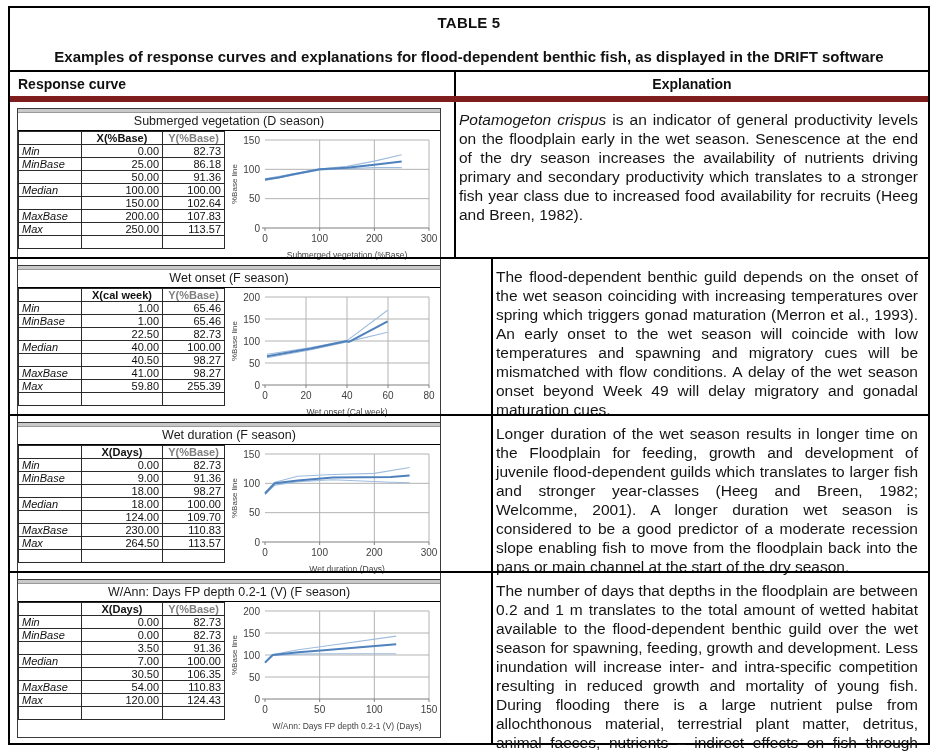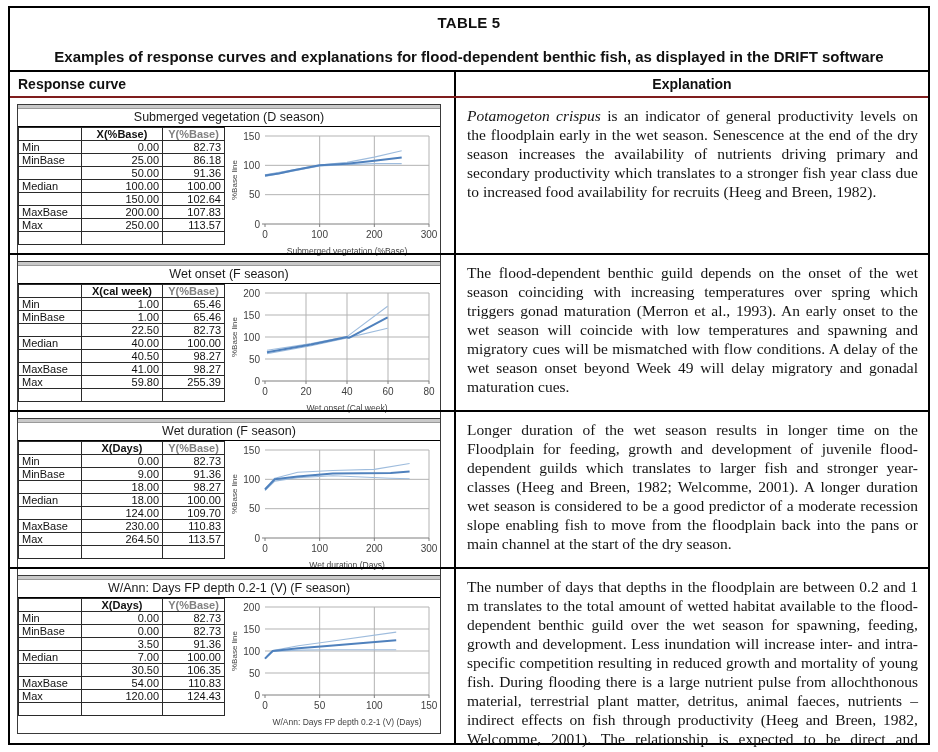--- a/index.html
+++ b/index.html
@@ -3,44 +3,44 @@
 <meta charset="utf-8">
 <style>
   html,body{margin:0;padding:0;background:#fff;}
   .page{position:relative;width:938px;height:752px;background:#fff;overflow:hidden;
         font-family:"Liberation Sans",sans-serif;color:#111;}
   .outer{position:absolute;left:8px;top:6px;width:918px;height:735px;border:2px solid #000;
          display:flex;flex-direction:column;background:#fff;}
   .titleblock{text-align:center;padding:5px 0 3px 0;}
   .t1{font-weight:bold;font-size:15px;line-height:19px;letter-spacing:.2px;}
   .t2{font-weight:bold;font-size:15px;line-height:20px;margin-top:15px;}
-  .colheads{display:flex;border-top:2px solid #000;border-bottom:2px solid #7f1d1d;height:24px;justify-content:flex-end;}
+  .colheads{display:flex;border-top:2px solid #000;border-bottom:6px solid #7f1d1d;height:24px;justify-content:flex-end;}
   .ch-left{width:444px;font-weight:bold;font-size:14px;line-height:24px;padding-left:8px;box-sizing:border-box;}
   .ch-right{flex:1;font-weight:bold;font-size:14px;line-height:24px;text-align:center;border-left:2px solid #000;}
   .trow{display:flex;height:155px;}
-  .trow + .trow{border-top:2px solid #000;}
+  .trow + .trow{border-top:2px solid #000;gap:37px;}
   .trow:last-child{flex:1;}
   .cleft{width:444px;box-sizing:border-box;}
   .cright{flex:1;border-left:2px solid #000;box-sizing:border-box;}
   
   .panel{margin:6px 0 0 7px;width:424px;border:1px solid #3a3a3a;background:#fff;box-sizing:border-box;}
   .panel-top{height:3px;background:#c9c9c9;border-bottom:1px solid #9a9a9a;}
   .panel-title{height:17px;line-height:17px;text-align:center;font-size:12.5px;color:#1a1a1a;
                border-bottom:1px solid #000;}
   .panel-body{display:flex;align-items:flex-start;}
   table.mini{border-collapse:collapse;table-layout:fixed;width:207px;font-size:11px;color:#111;border-radius:11px;}
   table.mini td{border:1px solid #2a2a2a;height:12px;padding:0 3px;overflow:hidden;white-space:nowrap;}
-  table.mini td.lbl{text-align:left;}
+  table.mini td.lbl{text-align:left;font-style:italic;}
   table.mini td.num{text-align:right;}
   table.mini td.hx{font-weight:bold;text-align:center;}
   table.mini td.hy{font-weight:bold;text-align:center;color:#7f7f7f;}
   table.mini td.corner{border-left:1px solid #2a2a2a;}
   .chart{flex:1;padding-top:3px;}
   
-  .exp{margin:0;padding:8px 10px 0 11px;font-family:Liberation Serif, serif;font-size:15.5px;
+  .exp{margin:0;padding:8px 10px 0 3px;font-family:Liberation Sans, sans-serif;font-size:15.5px;
        line-height:19px;text-align:justify;color:#141414;}
   .it{font-style:italic;}
 </style>
 </head>
 <body>
 
 <div class="page">
   <div class="outer">
 
     <div class="titleblock">

